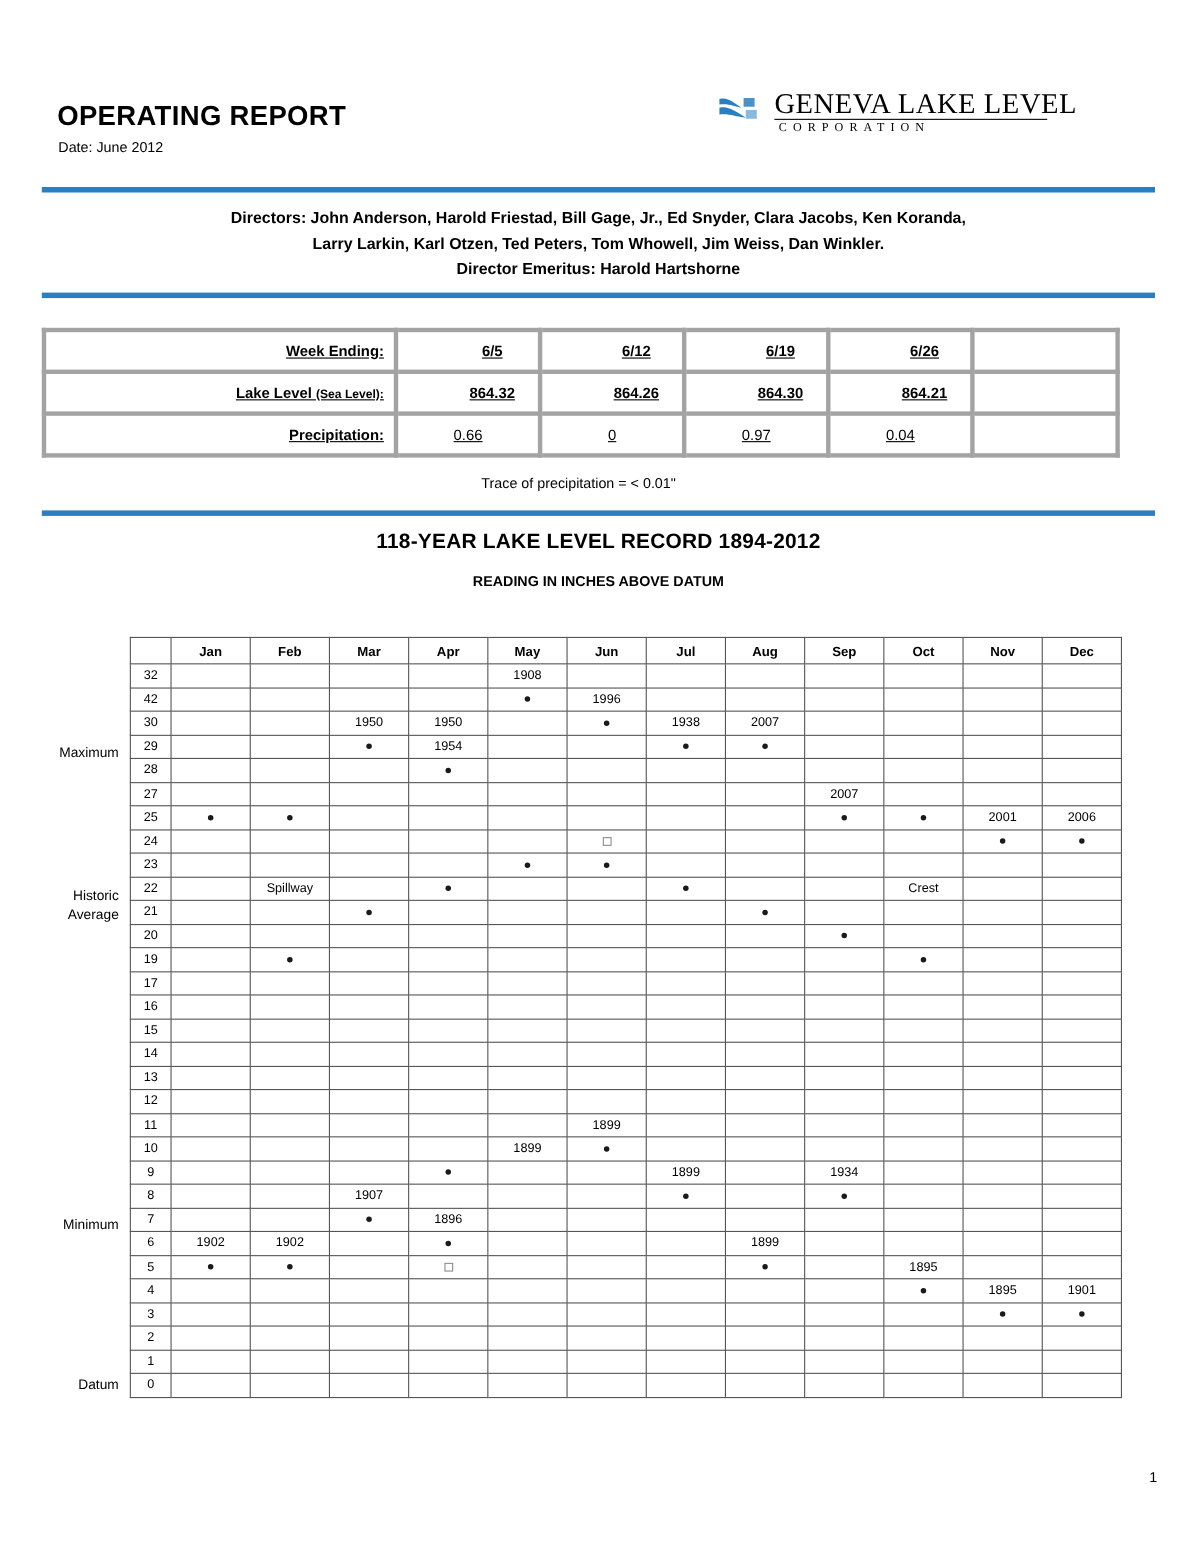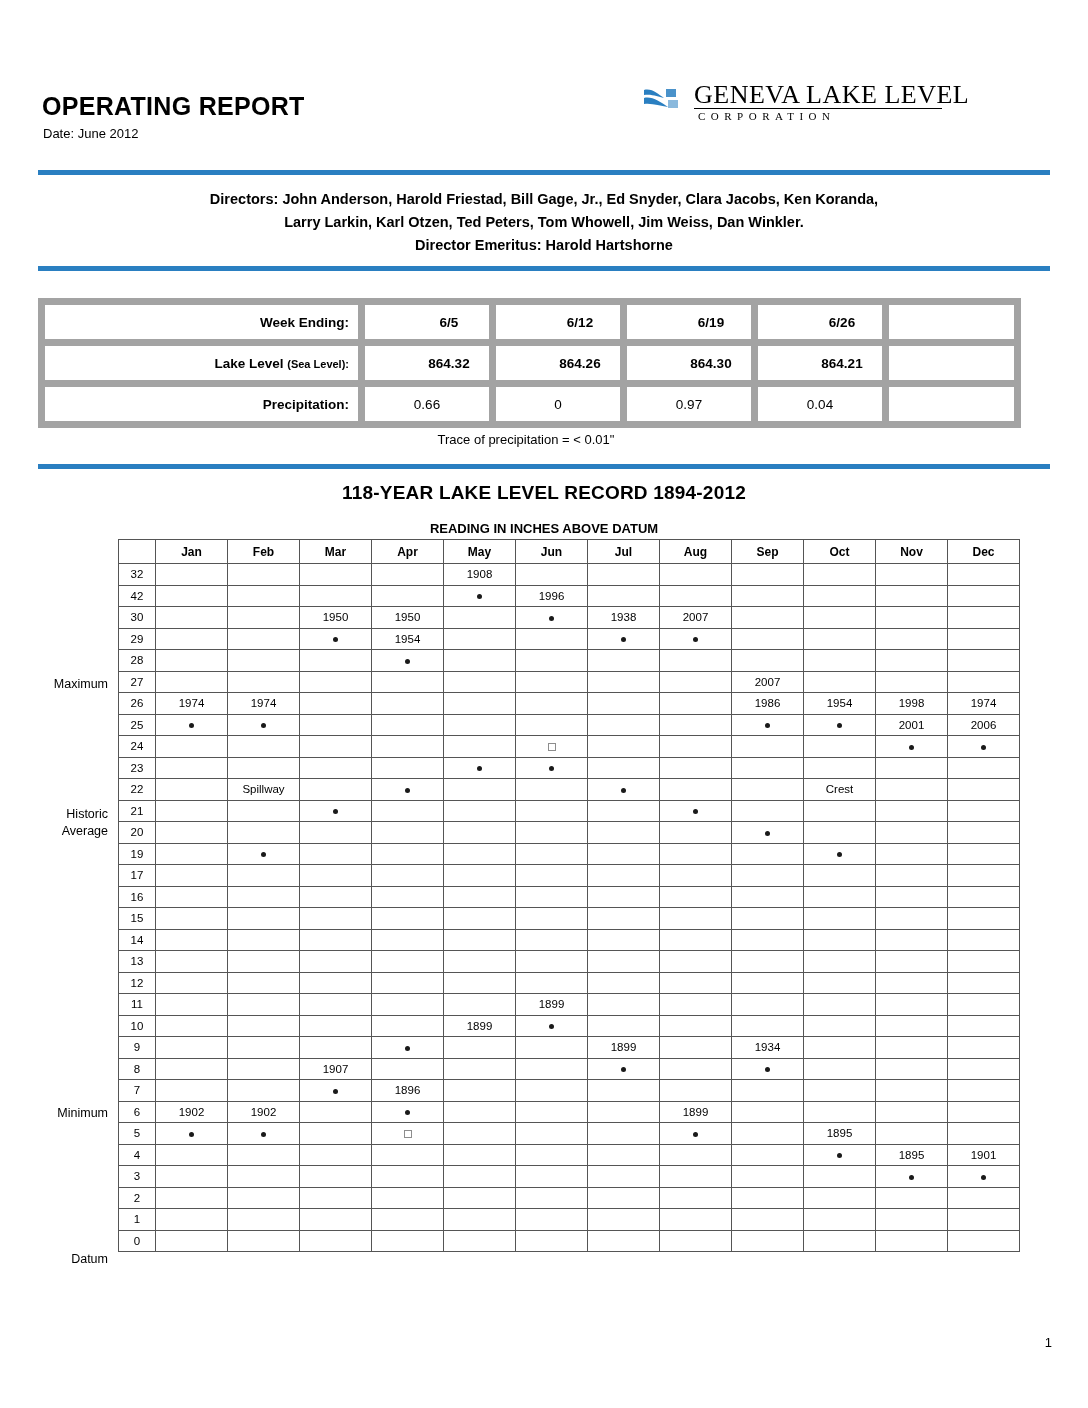--- a/index.html
+++ b/index.html
@@ -20,21 +20,21 @@
     width: 1088px;
     height: 1408px;
     box-sizing: border-box;
     padding: 0;
   }
 
   
   .header {
     position: absolute;
     top: 72px;
-    left: 4px;
+    left: 14px;
     width: 1024px;
     height: 80px;
   }
   .report-title {
     position: absolute;
     left: 38px;
     top: 20px;
     font-size: 25px;
     font-weight: bold;
     letter-spacing: 0.3px;
@@ -116,25 +116,26 @@
     left: 38px;
     top: 298px;
     width: 976px;
   }
   table.weekly {
     border-collapse: collapse;
     width: 976px;
     table-layout: fixed;
   }
   table.weekly td {
-    border: 7px solid #a3a3a3;
+    border: 4px solid #a3a3a3;
     height: 32px;
     font-size: 13.5px;
     text-align: center;
     vertical-align: middle;
+    text-decoration: underline;
   }
   table.weekly td.label {
     text-align: right;
     padding-right: 9px;
     font-weight: bold;
     font-size: 13.5px;
   }
   table.weekly td.label .small {
     font-weight: bold;
     font-size: 11px;
@@ -180,20 +181,21 @@
 
   
   .grid-wrap {
     position: absolute;
     left: 118px;
     top: 539px;
   }
   table.grid {
     border-collapse: collapse;
     table-layout: fixed;
+    margin-top: 40px;
   }
   table.grid th, table.grid td {
     border: 1px solid #555;
     font-size: 11.5px;
     text-align: center;
     vertical-align: middle;
     padding: 0;
   }
   table.grid th {
     height: 23px;
@@ -439,35 +441,20 @@
             <td class="cell"></td>
             <td class="cell"></td>
             <td class="cell"></td>
             <td class="cell"></td>
             <td class="cell"><span class="yr">2007</span></td>
             <td class="cell"></td>
             <td class="cell"></td>
             <td class="cell"></td>
           </tr>
           <tr>
-            <td class="rowlbl">26</td>
-            <td class="cell"><span class="yr">1974</span></td>
-            <td class="cell"><span class="yr">1974</span></td>
-            <td class="cell"></td>
-            <td class="cell"></td>
-            <td class="cell"></td>
-            <td class="cell"></td>
-            <td class="cell"></td>
-            <td class="cell"></td>
-            <td class="cell"><span class="yr">1986</span></td>
-            <td class="cell"><span class="yr">1954</span></td>
-            <td class="cell"><span class="yr">1998</span></td>
-            <td class="cell"><span class="yr">1974</span></td>
-          </tr>
-          <tr>
             <td class="rowlbl">25</td>
             <td class="cell"><span class="dot"></span></td>
             <td class="cell"><span class="dot"></span></td>
             <td class="cell"></td>
             <td class="cell"></td>
             <td class="cell"></td>
             <td class="cell"></td>
             <td class="cell"></td>
             <td class="cell"></td>
             <td class="cell"><span class="dot"></span></td>

